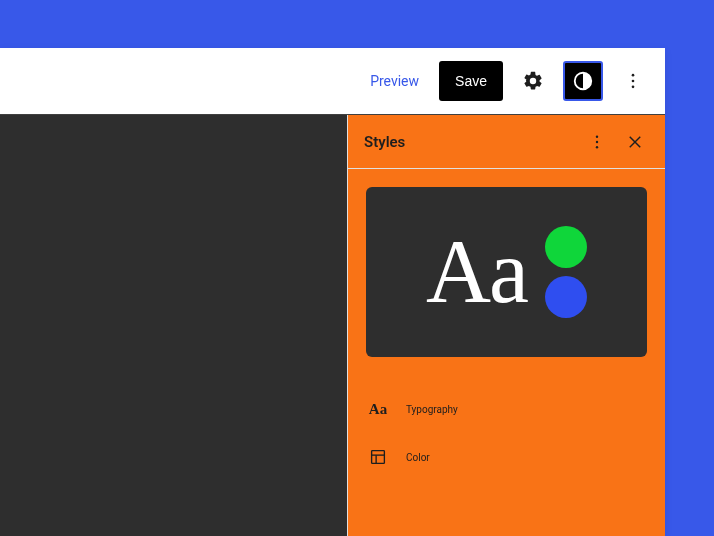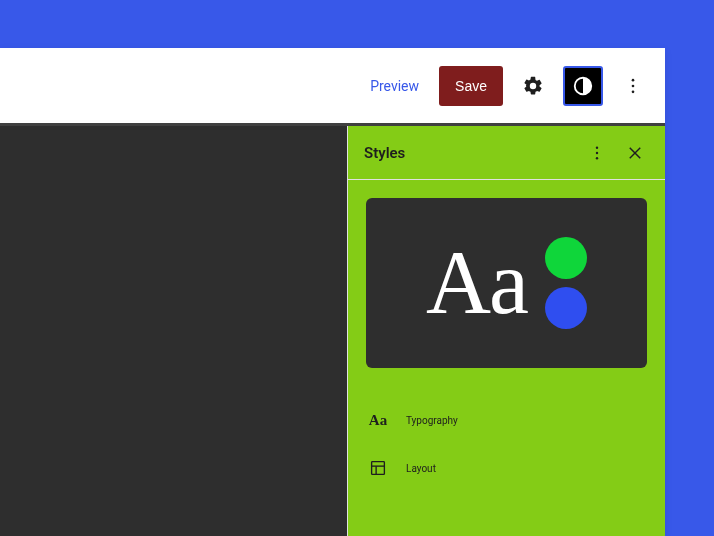--- a/index.html
+++ b/index.html
@@ -16,36 +16,36 @@
       top: 48px;
       left: 0;
       width: 665px;
       height: 488px;
       background: #fff;
       display: flex;
       flex-direction: column;
       box-shadow: 0 2px 8px rgba(0,0,0,0.08);
     }
     .toolbar {
-      height: 78px;
-      border-bottom: 3px solid #404040;
+      height: 67px;
+      border-bottom: 1px solid #404040;
       display: flex;
       align-items: center;
       justify-content: flex-end;
       padding: 0 12px;
       gap: 10px;
     }
     .preview-link {
       color: #3858e9;
       font-size: 14px;
       cursor: pointer;
       padding: 8px 10px;
     }
     .save-button {
-      background: #7f1d1d;
+      background: #000000;
       color: #fff;
       border: none;
       border-radius: 3px;
       padding: 12px 16px;
       font-size: 14px;
       cursor: pointer;
       text-align: right;
     }
     .icon-button {
       width: 40px;
@@ -68,21 +68,21 @@
       flex: 1;
       display: flex;
       overflow: hidden;
     }
     .canvas {
       flex: 1;
       background: #2e2e2e;
     }
     .styles-panel {
       width: 318px;
-      background: #84cc16;
+      background: #f97316;
       border-left: 1px solid #e0e0e0;
       display: flex;
       flex-direction: column;
     }
     .panel-header {
       height: 54px;
       display: flex;
       align-items: center;
       justify-content: space-between;
       padding: 0 16px;
@@ -251,19 +251,19 @@
 
 
         <div class="style-item">
           <span class="style-item-icon">
             <svg width="18" height="18" viewBox="0 0 24 24" fill="none" stroke="#1e1e1e" stroke-width="1.8">
                 <rect x="3.5" y="3.5" width="17" height="17" rx="1"></rect>
                 <line x1="3.5" y1="9.5" x2="20.5" y2="9.5"></line>
                 <line x1="9.5" y1="9.5" x2="9.5" y2="20.5"></line>
               </svg>
           </span>
-          <span class="style-item-label">Layout</span>
+          <span class="style-item-label">Color</span>
         </div>
 
       </div>
     </div>
   </div>
 </div>
 
 </body></html>

